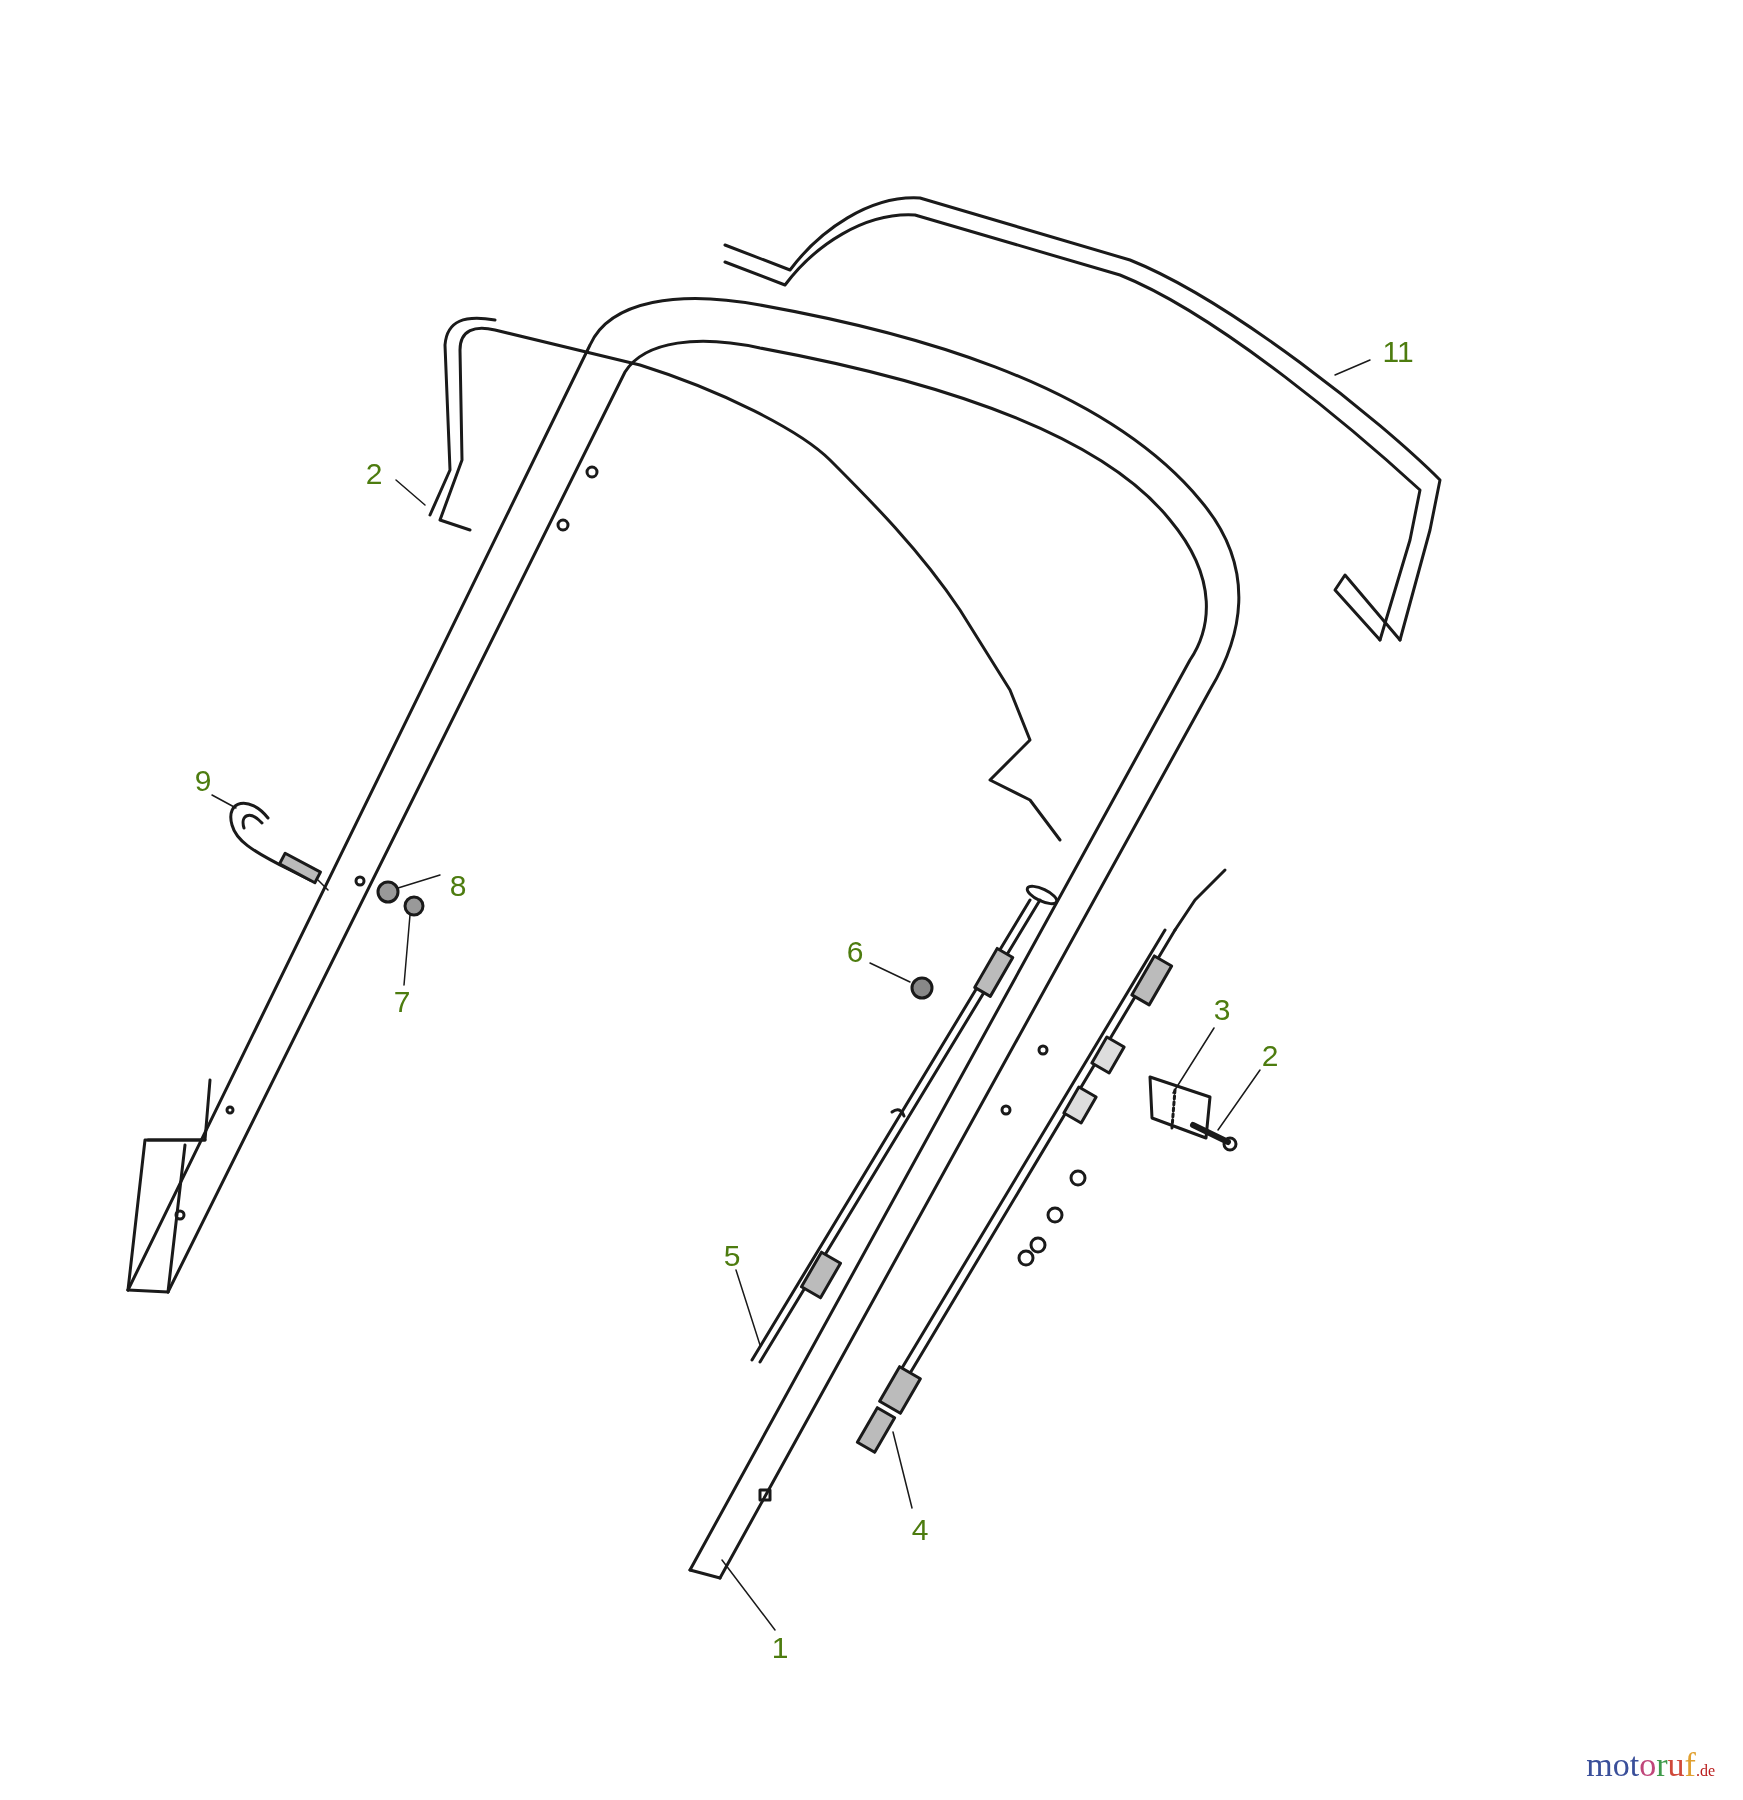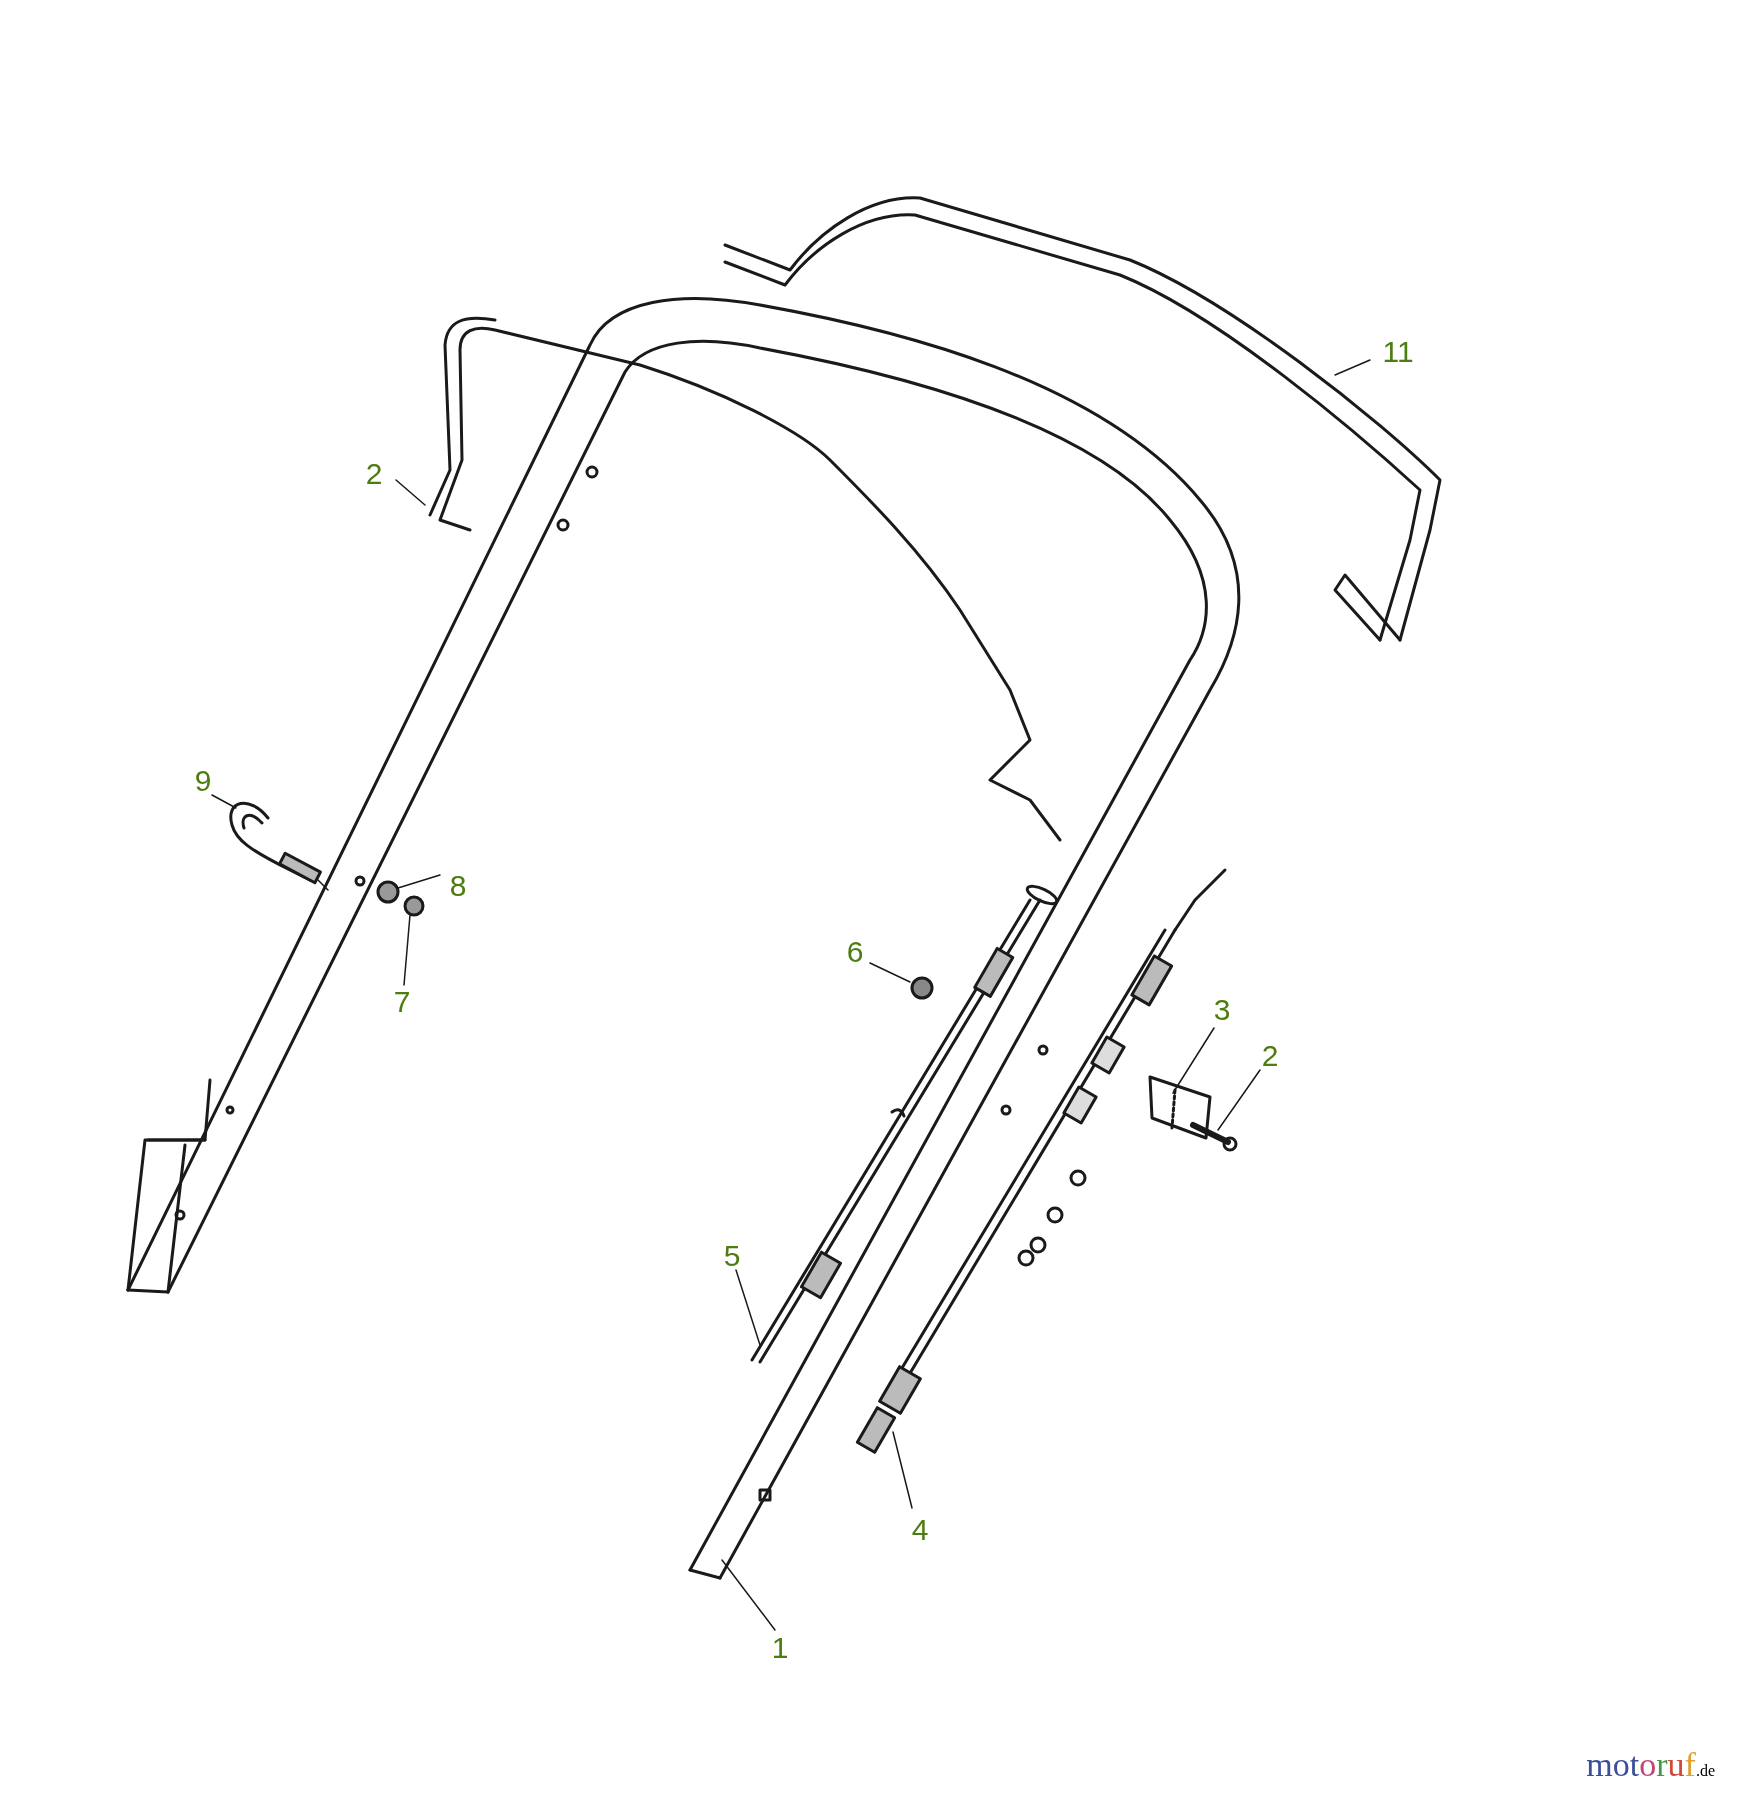--- a/index.html
+++ b/index.html
@@ -1,20 +1,20 @@
 <!DOCTYPE html>
 <html><head>
 <meta charset="utf-8">
 <style>
   html, body { margin: 0; padding: 0; background: #ffffff; }
   body { width: 1743px; height: 1800px; position: relative; overflow: hidden; font-family: "Liberation Sans", sans-serif; }
   #diagram { position: absolute; left: 0; top: 0; width: 1743px; height: 1800px; }
   .callout { position: absolute; font-family: "Liberation Sans", sans-serif; font-size: 30px; color: #4d7c0f; font-weight: normal; transform: translate(-50%, -50%); }
   .watermark { position: absolute; right: 28px; bottom: 16px; font-family: "Liberation Serif", serif; font-size: 34px; letter-spacing: 0px; }
-  .watermark .tld { font-size: 16px; color: #000000; }
+  .watermark .tld { font-size: 16px; color: #b91c1c; }
 </style>
 </head>
 <body>
 
 <svg id="diagram" width="1743" height="1800" viewBox="0 0 1743 1800" xmlns="http://www.w3.org/2000/svg">
   <g fill="none" stroke="#1a1a1a" stroke-width="3" stroke-linecap="round" stroke-linejoin="round">
 
     <g>
       <path d="M128 1290 L590 345 C610 300 680 290 760 305 C900 330 1100 380 1200 500 C1260 570 1240 640 1210 690 L720 1578"></path>
       <path d="M168 1292 L625 372 C645 340 700 335 760 348 C890 372 1090 420 1170 520 C1220 580 1210 630 1190 660 L690 1570"></path>

